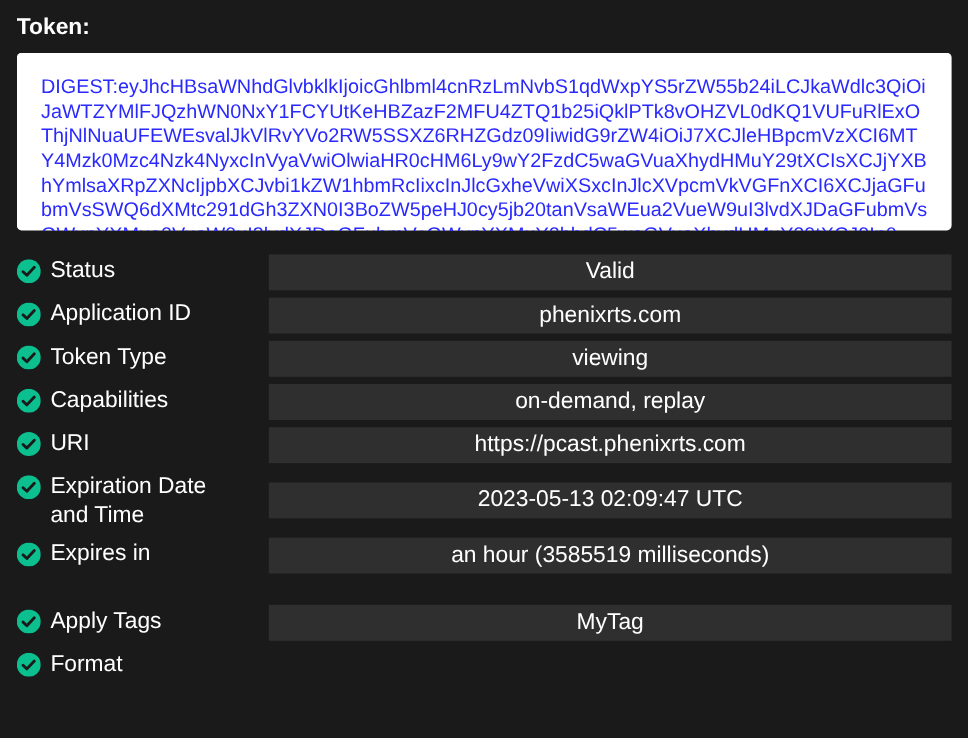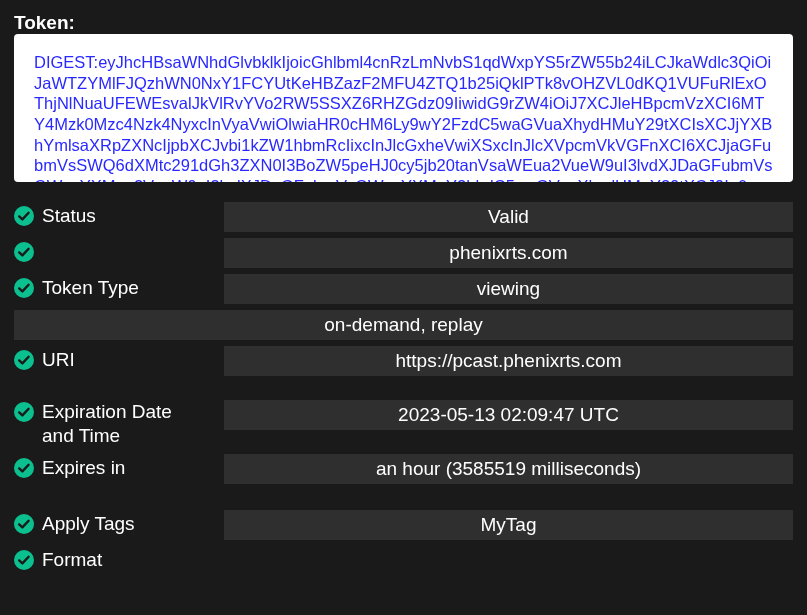--- a/index.html
+++ b/index.html
@@ -14,20 +14,21 @@
       font-size: 18px;
       width: 807px;
       height: 615px;
       padding: 12px 14px;
       overflow: hidden;
     }
     .section-label {
       font-weight: bold;
       font-size: 19px;
       color: #ffffff;
+      margin-bottom: 10px;
     }
     .token-box {
       background: #ffffff;
       border-radius: 4px;
       padding: 18px 20px 14px 20px;
       height: 148px;
       overflow-y: scroll;
       font-family: Arial, Helvetica, sans-serif;
       font-size: 16.5px;
       line-height: 1.25;
@@ -58,21 +59,20 @@
     .row-label-wrap {
       display: flex;
       align-items: flex-start;
       gap: 8px;
       width: 186px;
       flex-shrink: 0;
       padding-top: 2px;
     }
     .row-expiration .row-label-wrap {
       align-items: flex-start;
-      margin-top: 16px;
     }
     .check-icon {
       width: 20px;
       height: 20px;
       flex-shrink: 0;
       margin-top: 2px;
     }
     .check-icon svg {
       width: 100%;
       height: 100%;
@@ -133,38 +133,48 @@
   </div>
 
   <div class="row">
     <div class="row-label-wrap">
       <span class="check-icon">
         <svg viewBox="0 0 20 20">
             <circle cx="10" cy="10" r="10" fill="#0cbf8e"></circle>
             <path d="M5.2 10.4 L8.4 13.4 L14.6 6.8" stroke="#1a1a1a" stroke-width="2.4" fill="none" stroke-linecap="round" stroke-linejoin="round"></path>
           </svg>
       </span>
+      <span class="row-label">Application ID</span>
     </div>
     <div class="row-value">phenixrts.com</div>
   </div>
 
   <div class="row">
     <div class="row-label-wrap">
       <span class="check-icon">
         <svg viewBox="0 0 20 20">
             <circle cx="10" cy="10" r="10" fill="#0cbf8e"></circle>
             <path d="M5.2 10.4 L8.4 13.4 L14.6 6.8" stroke="#1a1a1a" stroke-width="2.4" fill="none" stroke-linecap="round" stroke-linejoin="round"></path>
           </svg>
       </span>
       <span class="row-label">Token Type</span>
     </div>
     <div class="row-value">viewing</div>
   </div>
 
   <div class="row">
+    <div class="row-label-wrap">
+      <span class="check-icon">
+        <svg viewBox="0 0 20 20">
+            <circle cx="10" cy="10" r="10" fill="#0cbf8e"></circle>
+            <path d="M5.2 10.4 L8.4 13.4 L14.6 6.8" stroke="#1a1a1a" stroke-width="2.4" fill="none" stroke-linecap="round" stroke-linejoin="round"></path>
+          </svg>
+      </span>
+      <span class="row-label">Capabilities</span>
+    </div>
     <div class="row-value">on-demand, replay</div>
   </div>
 
   <div class="row">
     <div class="row-label-wrap">
       <span class="check-icon">
         <svg viewBox="0 0 20 20">
             <circle cx="10" cy="10" r="10" fill="#0cbf8e"></circle>
             <path d="M5.2 10.4 L8.4 13.4 L14.6 6.8" stroke="#1a1a1a" stroke-width="2.4" fill="none" stroke-linecap="round" stroke-linejoin="round"></path>
           </svg>

